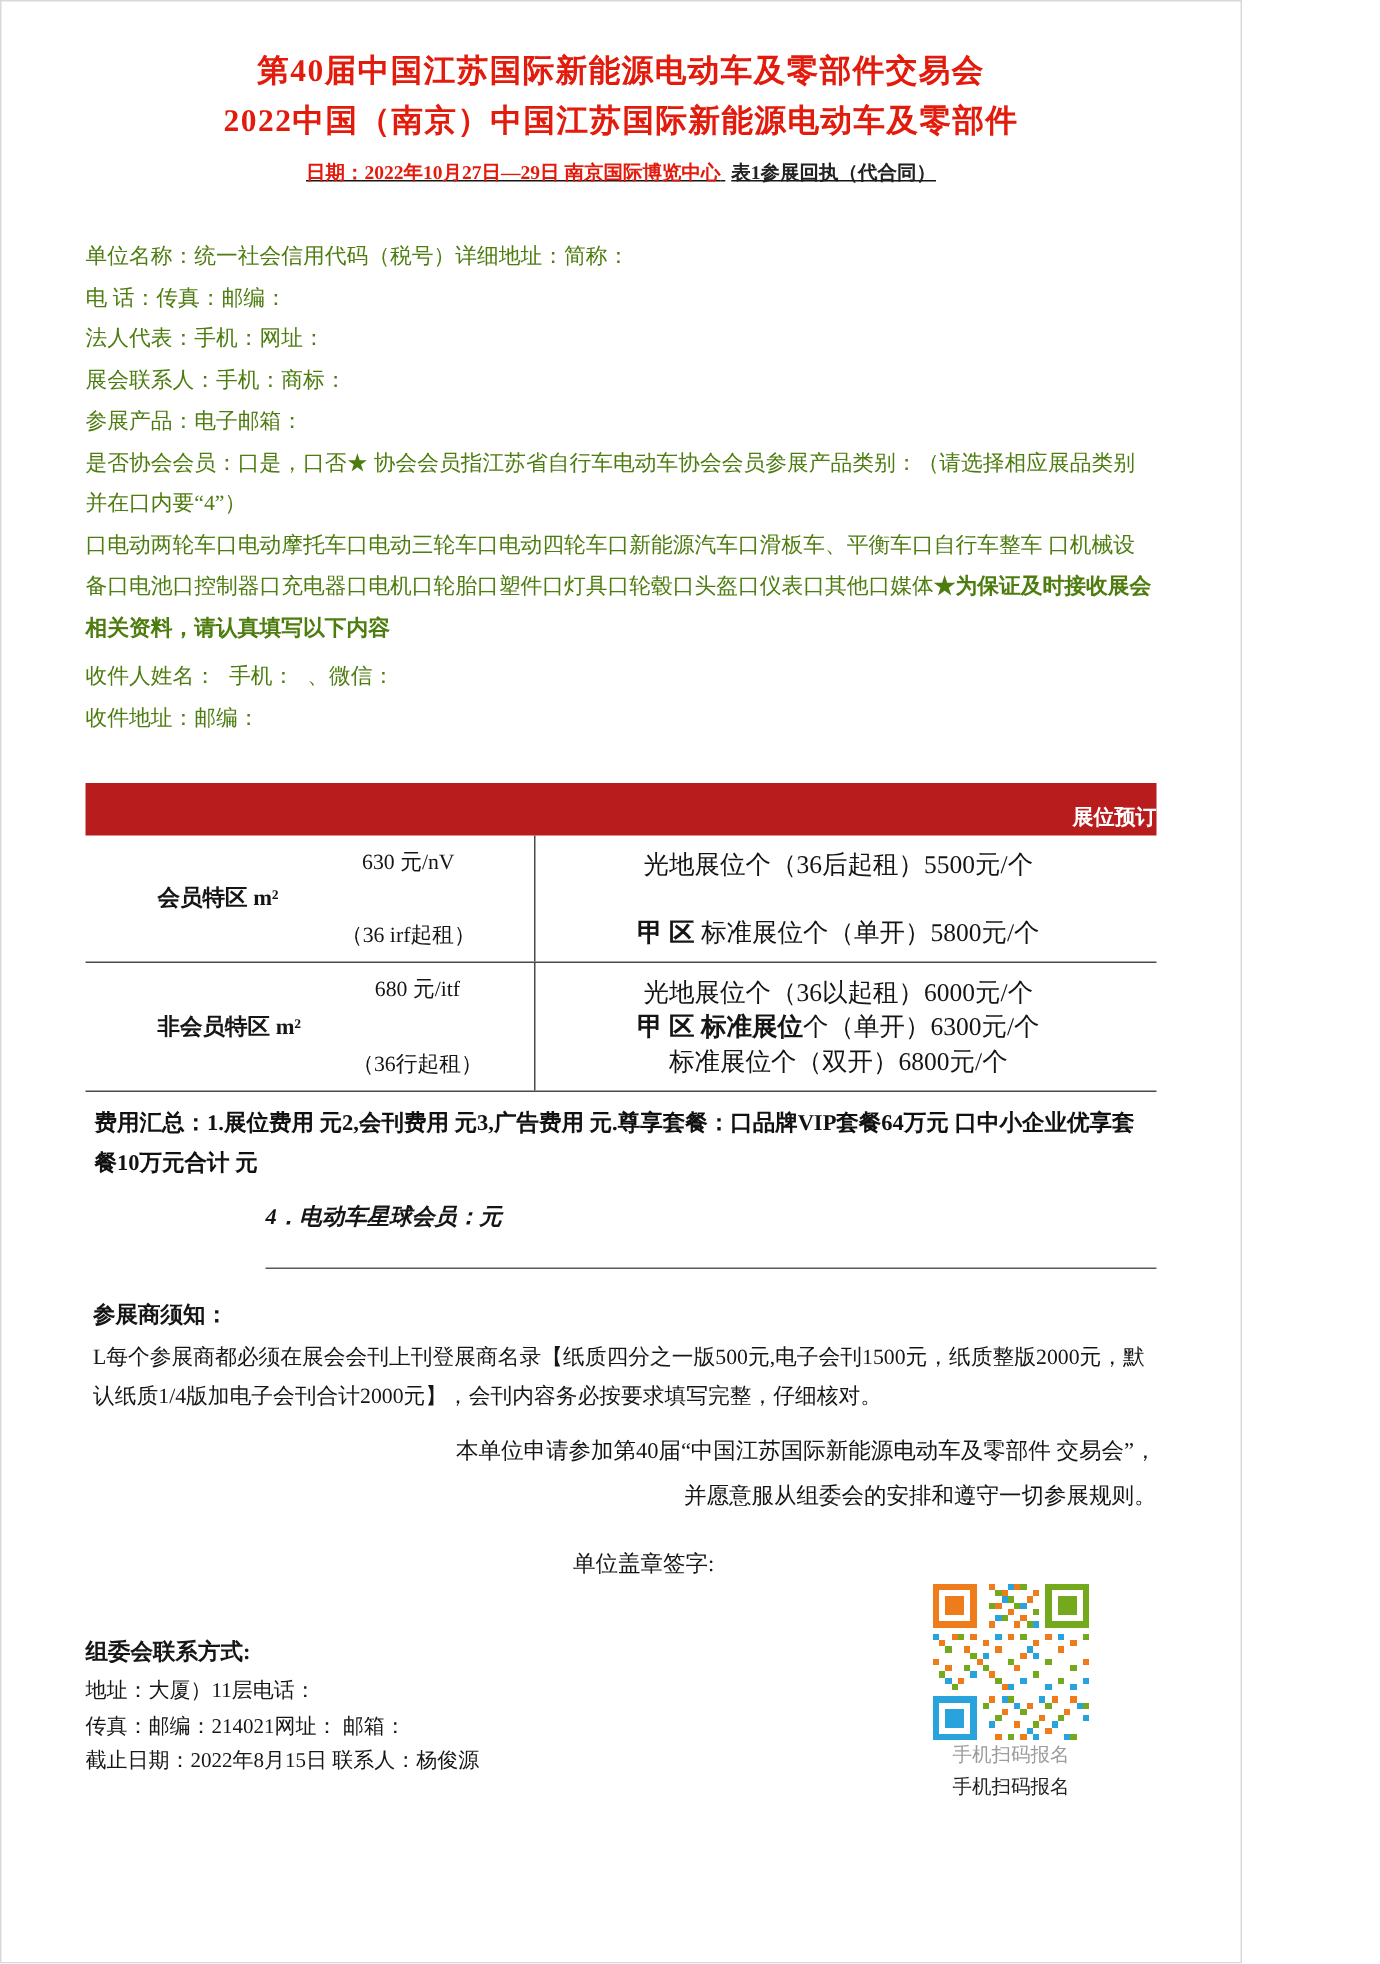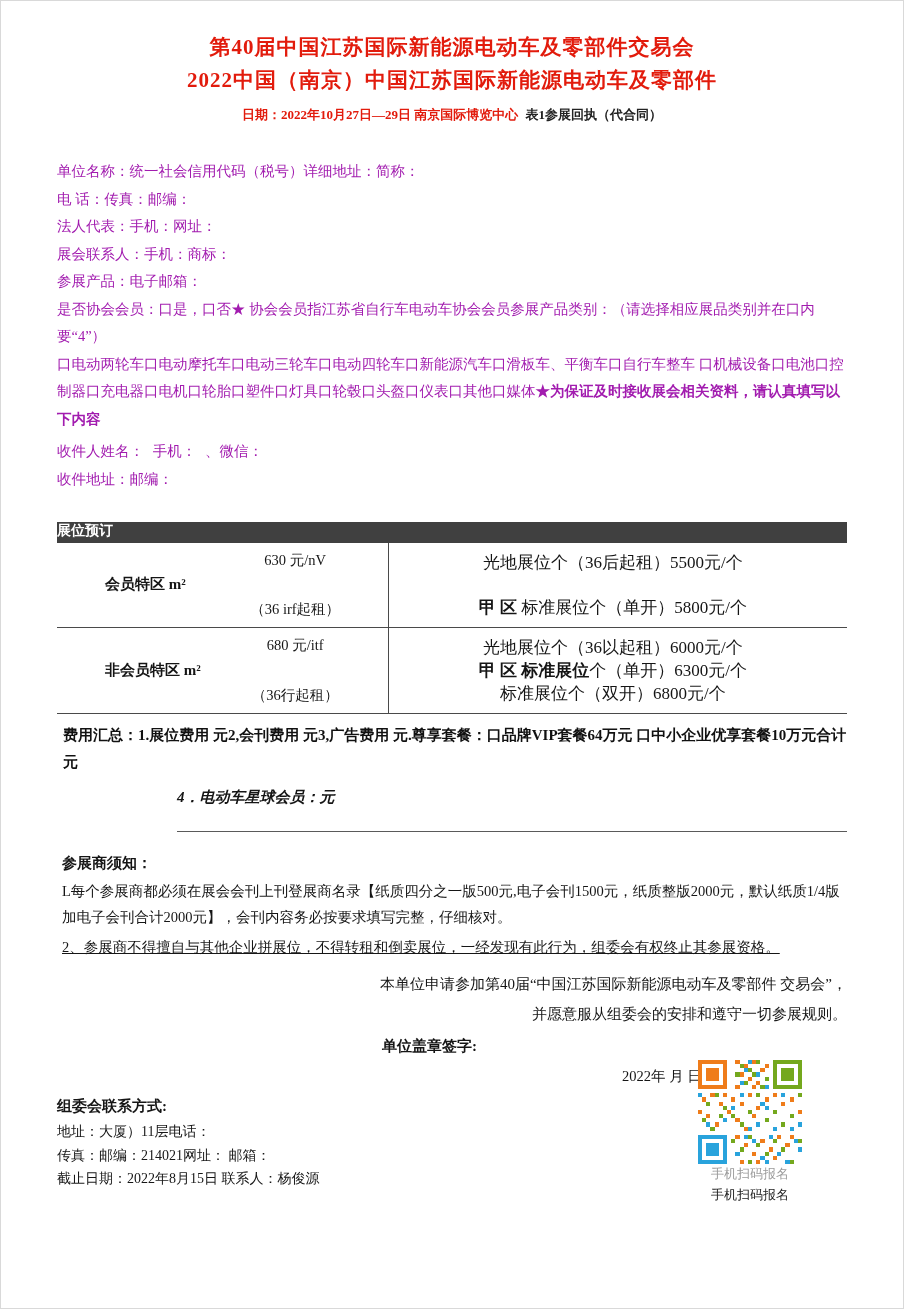--- a/index.html
+++ b/index.html
@@ -1,42 +1,42 @@
 <!DOCTYPE html>
 <html><head>
 <meta charset="utf-8">
 <style>
   * { margin:0; padding:0; box-sizing:border-box; }
   html,body { background:#ffffff; }
   .page {
-    width:904px; height:1309px; position:relative; overflow:hidden;
+    width:828px; height:1309px; position:relative; overflow:hidden;
     background:#ffffff; border:1px solid #d9d9d9;
     font-family:"Liberation Serif", serif; color:#151515;
   }
   .content { padding:30px 56px 0 56px; }
 
   .title {
     text-align:center; color:#e21b0c; font-weight:bold;
     font-size:21px; line-height:1.55; letter-spacing:1px;
   }
-  .date-line { margin-top:10px; text-align:center; font-size:13px; font-weight:bold; }
+  .date-line { margin-top:10px; text-align:center; font-size:13px; font-weight:bold;text-decoration:underline; }
   .date-line .red { color:#e21b0c; }
   .date-line .dark { color:#222; margin-left:4px; }
 
-  .form { margin-top:34px; font-size:14.5px; line-height:1.9; color:#a21caf; }
+  .form { margin-top:34px; font-size:14.5px; line-height:1.9; color:#4d7c0f; }
   .form p { margin:0; }
   .form .gap-top { margin-top:5px;font-family:Liberation Mono, monospace; }
   .bold { font-weight:bold; }
 
   
   .booking-table { margin-top:28px; width:100%; }
   .bt-header {
-    background:#404040; color:#ffffff; text-align:left;
+    background:#b91c1c; color:#ffffff; text-align:right;
     font-family:"Liberation Sans", sans-serif; font-size:14px;
-    padding:0 0 3px 0; font-weight:bold;
+    padding:14px 0 3px 0; font-weight:bold;
   }
   .bt-row { display:flex; border-bottom:1px solid #4a4a4a; min-height:85px; }
   .bt-left { flex:0 0 42%; border-right:1px solid #4a4a4a; display:flex; padding:6px 0; }
   .bt-label { flex:0 0 44%; display:flex; align-items:center; padding-left:48px; font-weight:bold; font-size:15px; white-space:nowrap; }
   .bt-prices { flex:1; display:flex; flex-direction:column; justify-content:space-between; text-align:center; font-size:14.5px; padding:2px 0; }
   .bt-right { flex:1; display:flex; flex-direction:column; justify-content:space-between; text-align:center; font-size:17px; padding:8px 10px 8px 0; }
 
   .fees { margin-top:8px; padding-left:6px; font-size:15px; font-weight:bold; line-height:1.8; color:#111; }
   .member-line {
     margin:12px 0 16px 120px; padding-bottom:24px; font-size:15px; font-weight:bold;
@@ -44,21 +44,21 @@
     font-style:italic;
   }
 
   .notices { margin-top:12px; padding-left:5px; }
   .notice-title { font-size:15px; font-weight:bold; line-height:2; }
   .notice-item { font-size:14.5px; line-height:1.85; color:#161616; }
   .notice-item.underline { text-decoration:underline; margin-top:3px; }
 
   .application { margin-top:8px; }
   .app-statement { width:480px; margin-left:auto; text-align:right; font-size:15px; line-height:2; }
-  .sign-label { margin-top:8px; margin-left:325px; font-weight:bold; font-size:15px; }
+  .sign-label { margin-top:20px; margin-left:325px; font-weight:normal; font-size:15px; }
 
   .bottom { position:relative; margin-top:6px; }
   .sign-date { margin-left:565px; font-size:14.5px; line-height:2; }
   .contact { margin-top:2px; font-size:14px; line-height:1.68; color:#161616; }
   .contact-title { font-size:15px; font-weight:bold; line-height:1.8; }
 
   .qr-block { position:absolute; right:44px; top:-4px; width:106px; text-align:center; }
   .qr-block svg { display:block; width:104px; height:108px; margin:0 auto; background:#fff; }
   .qr-caption { font-size:13px; line-height:1.6; color:#222; }
   .qr-caption.light { color:#9b9b9b; margin-top:-2px; }
@@ -123,21 +123,20 @@
     </div>
 
     <div class="fees">
       <p><span>费用汇总：</span><span>1.展位费用 元2,会刊费用 元3,广告费用 元.尊享套餐：口品牌VIP套餐64万元 口中小企业优享套餐10万元合计 元</span></p>
     </div>
     <p class="member-line">4．电动车星球会员：元</p>
 
     <div class="notices">
       <p class="notice-title">参展商须知：</p>
       <p class="notice-item">L每个参展商都必须在展会会刊上刊登展商名录【纸质四分之一版500元,电子会刊1500元，纸质整版2000元，默认纸质1/4版加电子会刊合计2000元】，会刊内容务必按要求填写完整，仔细核对。</p>
-      <p class="notice-item underline">2、参展商不得擅自与其他企业拼展位，不得转租和倒卖展位，一经发现有此行为，组委会有权终止其参展资格。</p>
     </div>
 
     <div class="application">
       <p class="app-statement">本单位申请参加第40届“中国江苏国际新能源电动车及零部件 交易会”，并愿意服从组委会的安排和遵守一切参展规则。</p>
       <p class="sign-label">单位盖章签字:</p>
     </div>
 
     <div class="bottom">
       <p class="sign-date">2022年  月  日</p>
 

